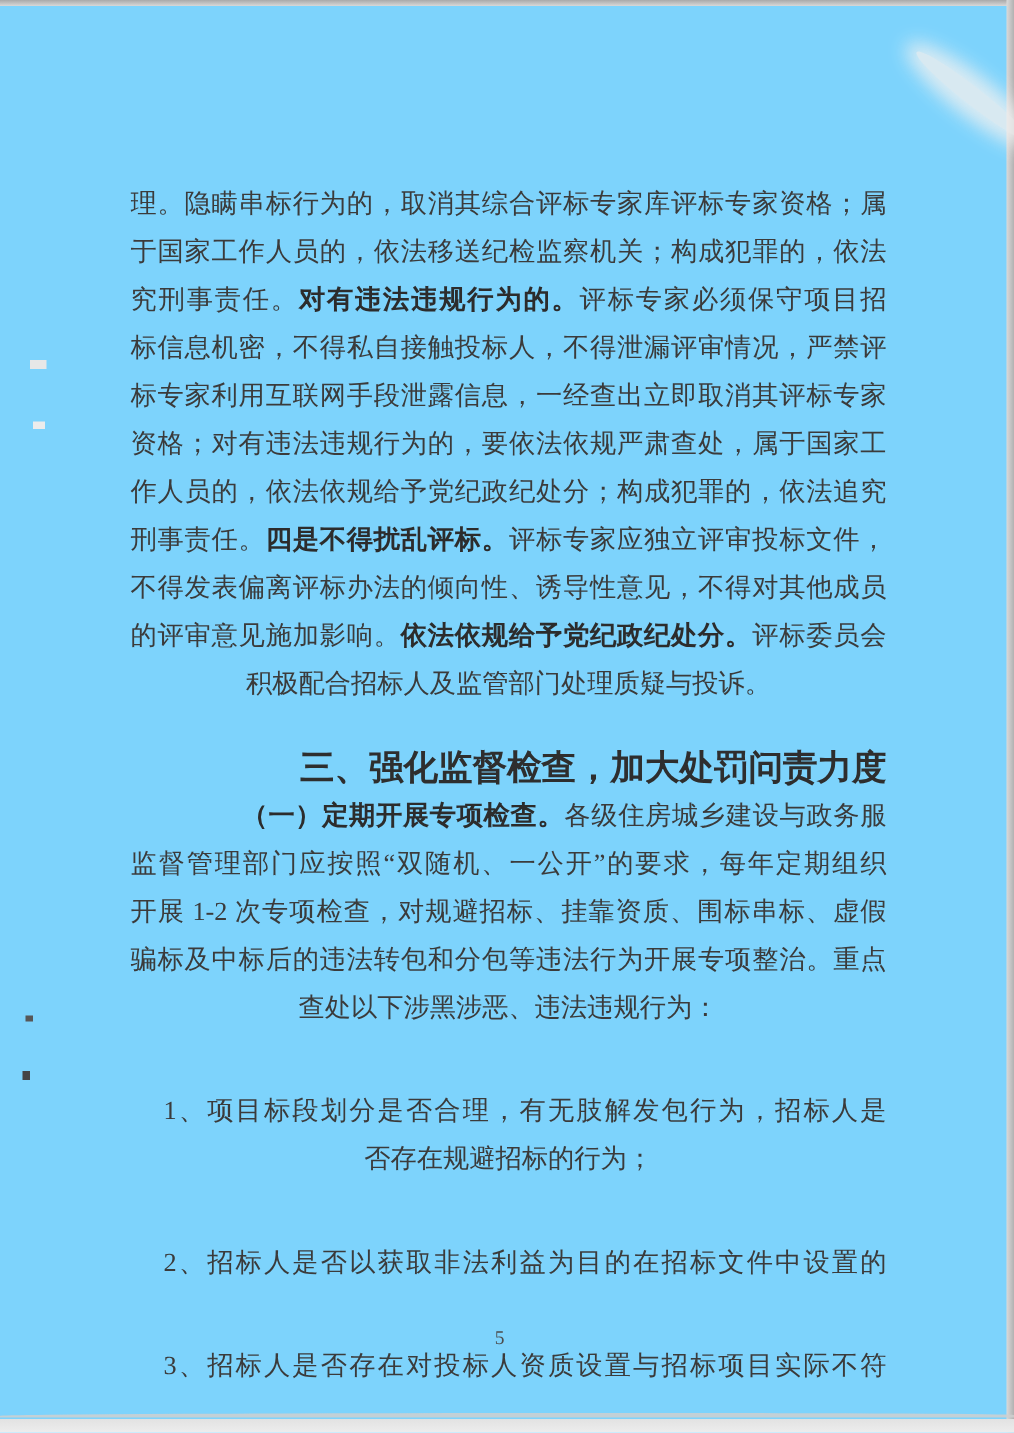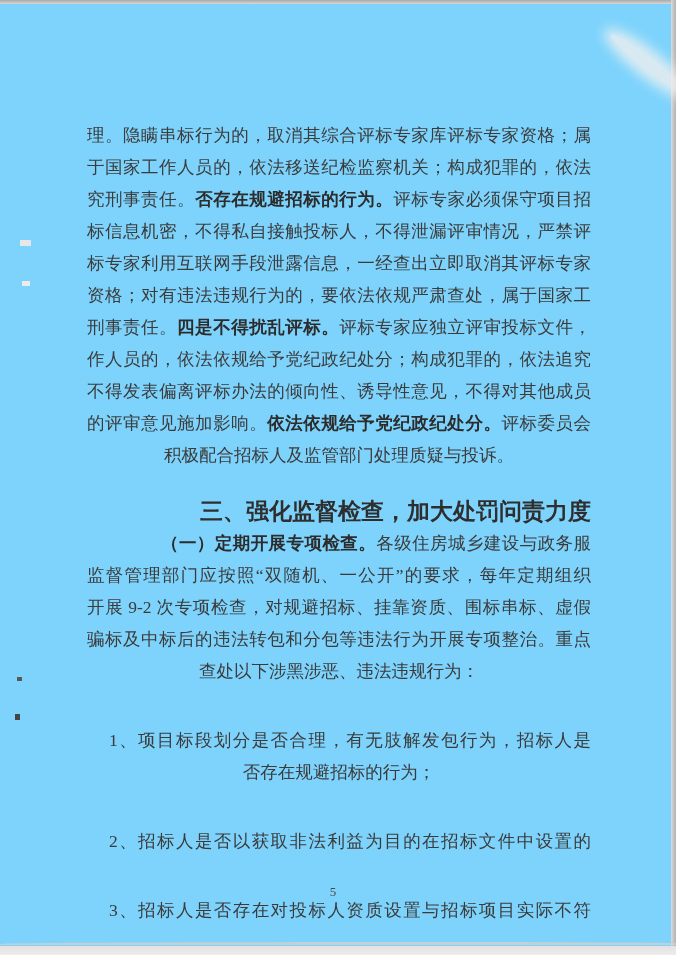--- a/index.html
+++ b/index.html
@@ -48,33 +48,33 @@
   <div class="edge-bottom-line"></div>
   <div class="edge-bottom"></div>
   <div class="speck s1"></div>
   <div class="speck s2"></div>
   <div class="speck s3"></div>
   <div class="speck s4"></div>
 
   <div class="doc">
     <div class="line j">理。隐瞒串标行为的，取消其综合评标专家库评标专家资格；属</div>
     <div class="line j">于国家工作人员的，依法移送纪检监察机关；构成犯罪的，依法追</div>
-    <div class="line j"><span>究刑事责任。</span><span class="hei">否存在规避招标的行为。</span><span>评标专家必须保守项目招</span></div>
+    <div class="line j"><span>究刑事责任。</span><span class="hei">对有违法违规行为的。</span><span>评标专家必须保守项目招</span></div>
     <div class="line j">标信息机密，不得私自接触投标人，不得泄漏评审情况，严禁评</div>
     <div class="line j">标专家利用互联网手段泄露信息，一经查出立即取消其评标专家</div>
     <div class="line j">资格；对有违法违规行为的，要依法依规严肃查处，属于国家工</div>
+    <div class="line j">作人员的，依法依规给予党纪政纪处分；构成犯罪的，依法追究</div>
     <div class="line j"><span>刑事责任。</span><span class="hei">四是不得扰乱评标。</span><span>评标专家应独立评审投标文件，</span></div>
-    <div class="line j">作人员的，依法依规给予党纪政纪处分；构成犯罪的，依法追究</div>
     <div class="line j">不得发表偏离评标办法的倾向性、诱导性意见，不得对其他成员</div>
     <div class="line j"><span>的评审意见施加影响。</span><span class="hei">依法依规给予党纪政纪处分。</span><span>评标委员会应</span></div>
     <div class="line nj">积极配合招标人及监管部门处理质疑与投诉。</div>
     <div class="line heading ind2">三、强化监督检查，加大处罚问责力度</div>
     <div class="line j ind2"><span class="kai">（一）定期开展专项检查。</span><span>各级住房城乡建设与政务服务</span></div>
     <div class="line j">监督管理部门应按照“双随机、一公开”的要求，每年定期组织</div>
-    <div class="line j">开展 9-2 次专项检查，对规避招标、挂靠资质、围标串标、虚假</div>
+    <div class="line j">开展 1-2 次专项检查，对规避招标、挂靠资质、围标串标、虚假</div>
     <div class="line j">骗标及中标后的违法转包和分包等违法行为开展专项整治。重点</div>
     <div class="line nj">查处以下涉黑涉恶、违法违规行为：</div>
     <div class="line j ind1">1、项目标段划分是否合理，有无肢解发包行为，招标人是</div>
     <div class="line nj">否存在规避招标的行为；</div>
     <div class="line j ind1">2、招标人是否以获取非法利益为目的在招标文件中设置的</div>
     <div class="line j ind1">3、招标人是否存在对投标人资质设置与招标项目实际不符</div>
   </div>
 
   <div class="pagenum">5</div>
 </div>

